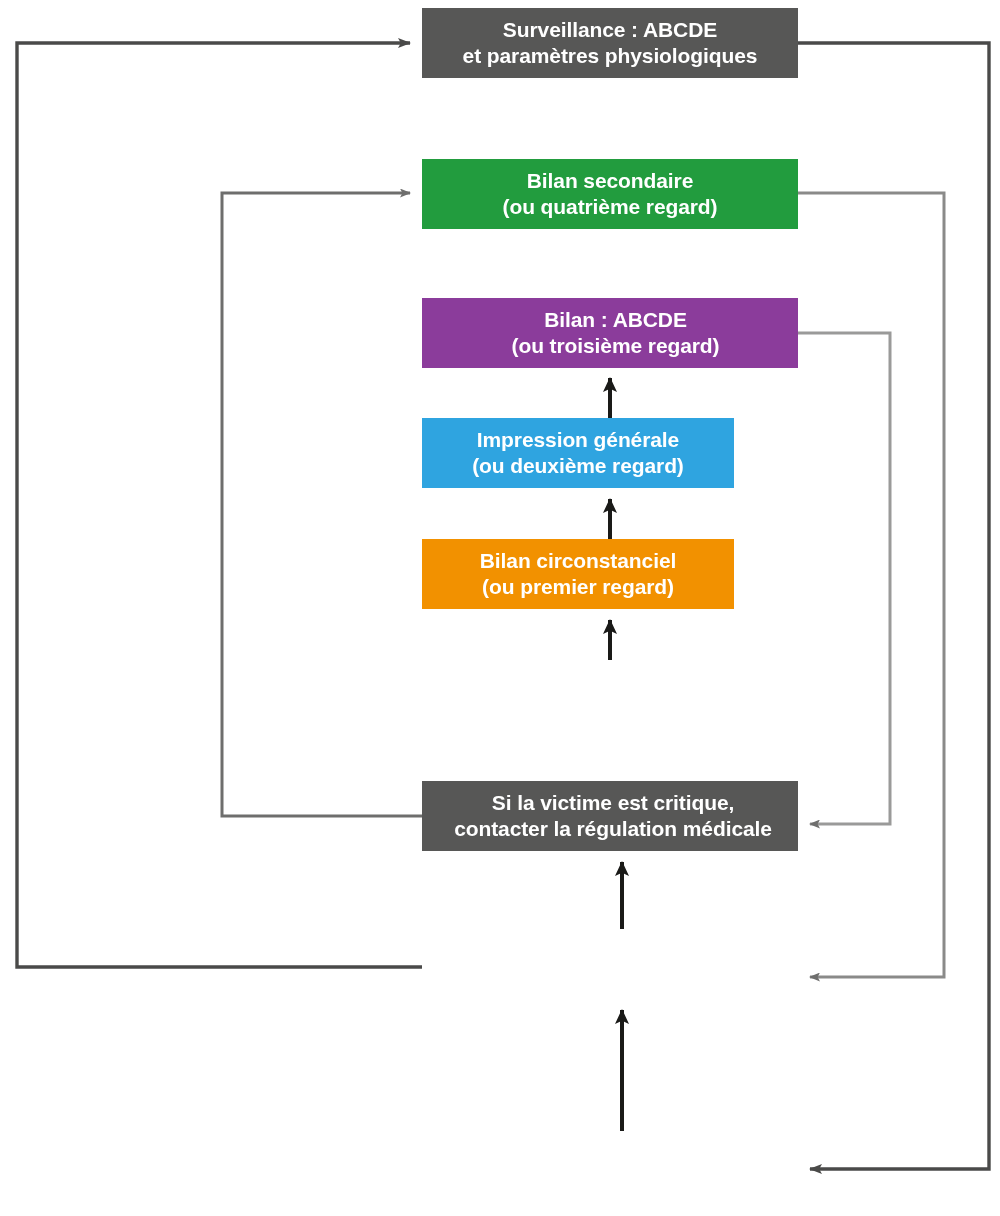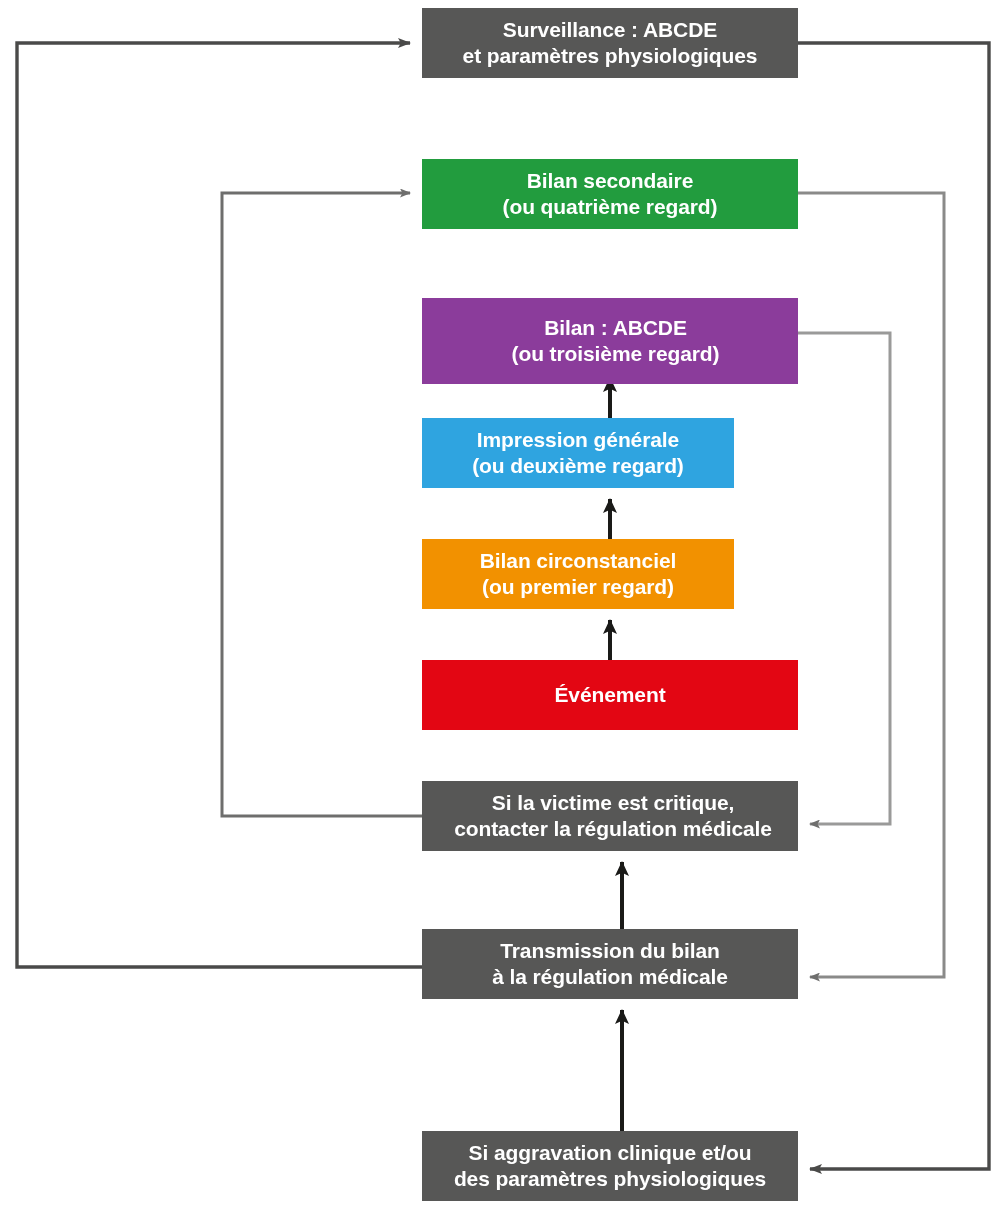--- a/index.html
+++ b/index.html
@@ -105,47 +105,36 @@
   <div class="node" style="left:422px;top:159px;width:376px;height:70px;background:#229C3E;">
     <span class="label">Bilan secondaire
 (ou quatrième regard)</span>
   </div>
 
   <div class="node" style="left:422px;top:8px;width:376px;height:70px;background:#575756;">
     <span class="label">Surveillance : ABCDE
 et paramètres physiologiques</span>
   </div>
 
-  <div class="node" style="left:422px;top:298px;width:376px;height:86px;background:#8B3C9B;padding-left:17px;">
+  <div class="node" style="left:422px;top:298px;width:376px;height:70px;background:#8B3C9B;padding-left:17px;">
     <span class="label">Bilan : ABCDE
 (ou troisième regard)</span>
   </div>
 
   <div class="node" style="left:422px;top:418px;width:312px;height:70px;background:#2FA4E0;">
     <span class="label">Impression générale
 (ou deuxième regard)</span>
   </div>
 
   <div class="node" style="left:422px;top:539px;width:312px;height:70px;background:#F29100;">
     <span class="label">Bilan circonstanciel
 (ou premier regard)</span>
   </div>
 
-  <div class="node" style="left:422px;top:660px;width:376px;height:70px;background:#E30613;">
-    <span class="label">Événement</span>
-  </div>
 
   <div class="node" style="left:422px;top:781px;width:376px;height:70px;background:#575756;padding-left:12px;">
     <span class="label">Si la victime est critique,
 contacter la régulation médicale</span>
   </div>
 
-  <div class="node" style="left:422px;top:929px;width:376px;height:70px;background:#575756;">
-    <span class="label">Transmission du bilan
-à la régulation médicale</span>
-  </div>
 
-  <div class="node" style="left:422px;top:1131px;width:376px;height:70px;background:#575756;">
-    <span class="label">Si aggravation clinique et/ou
-des paramètres physiologiques</span>
-  </div>
 
 </div>
 
 </body></html>

